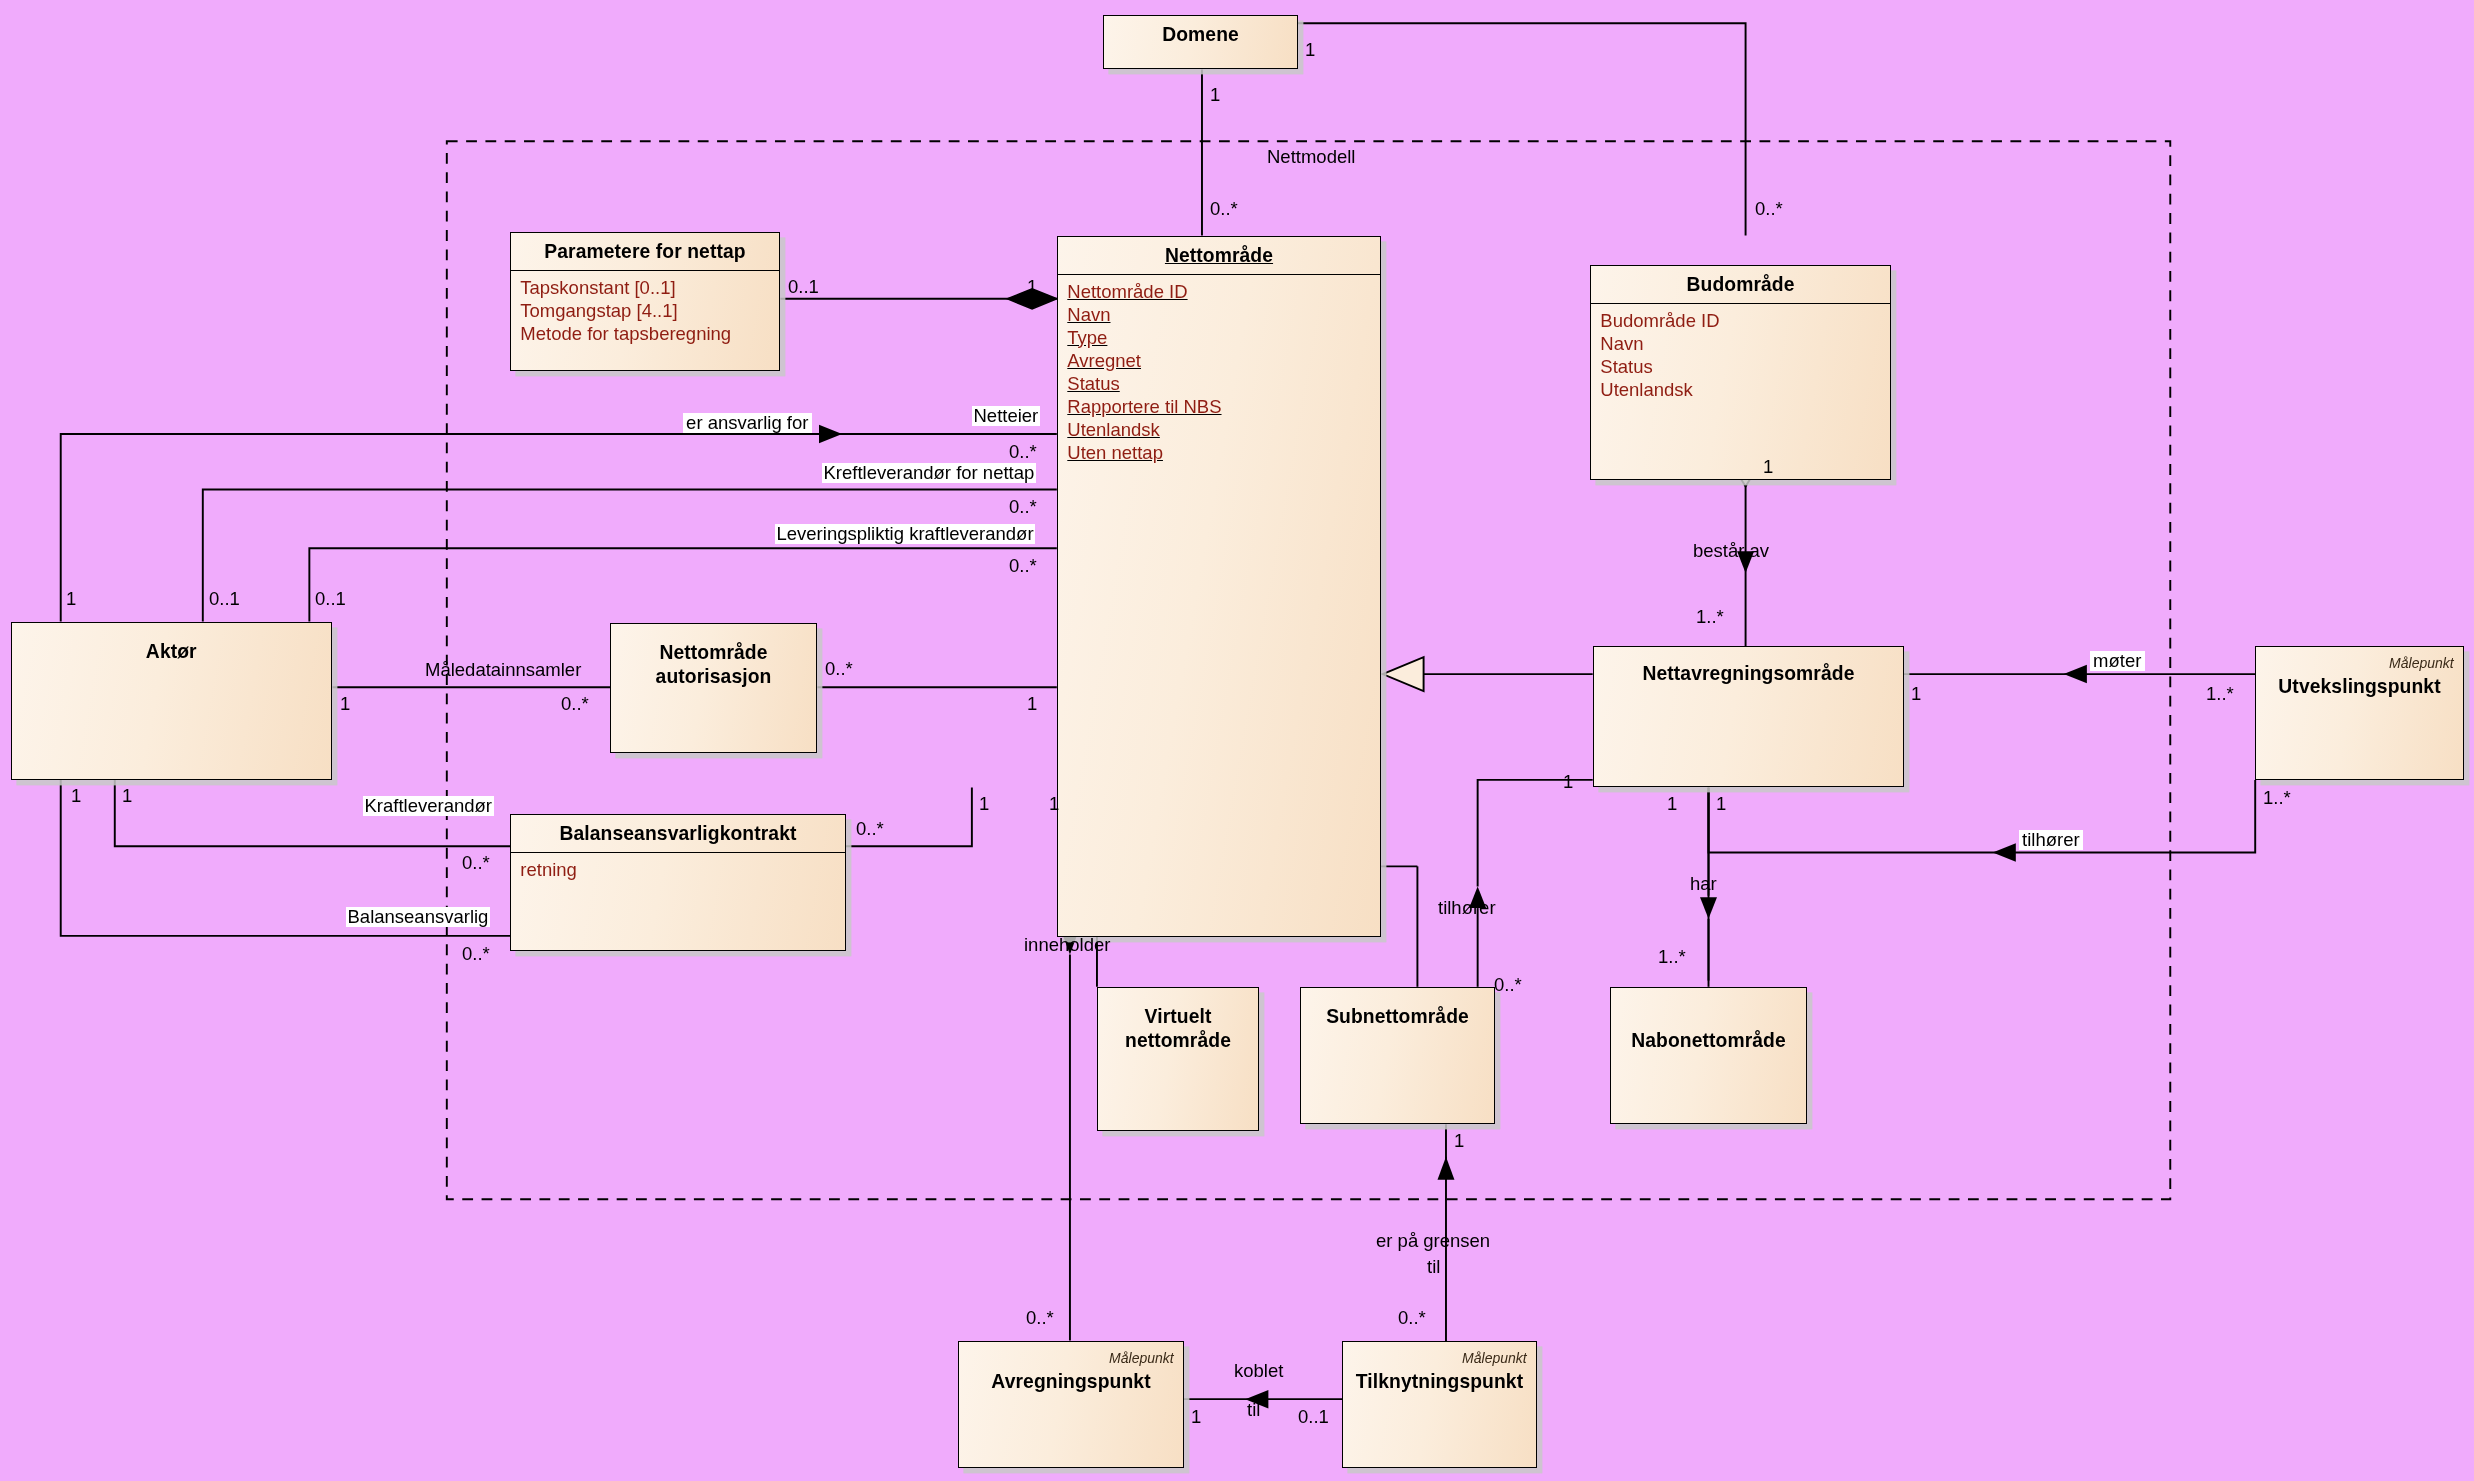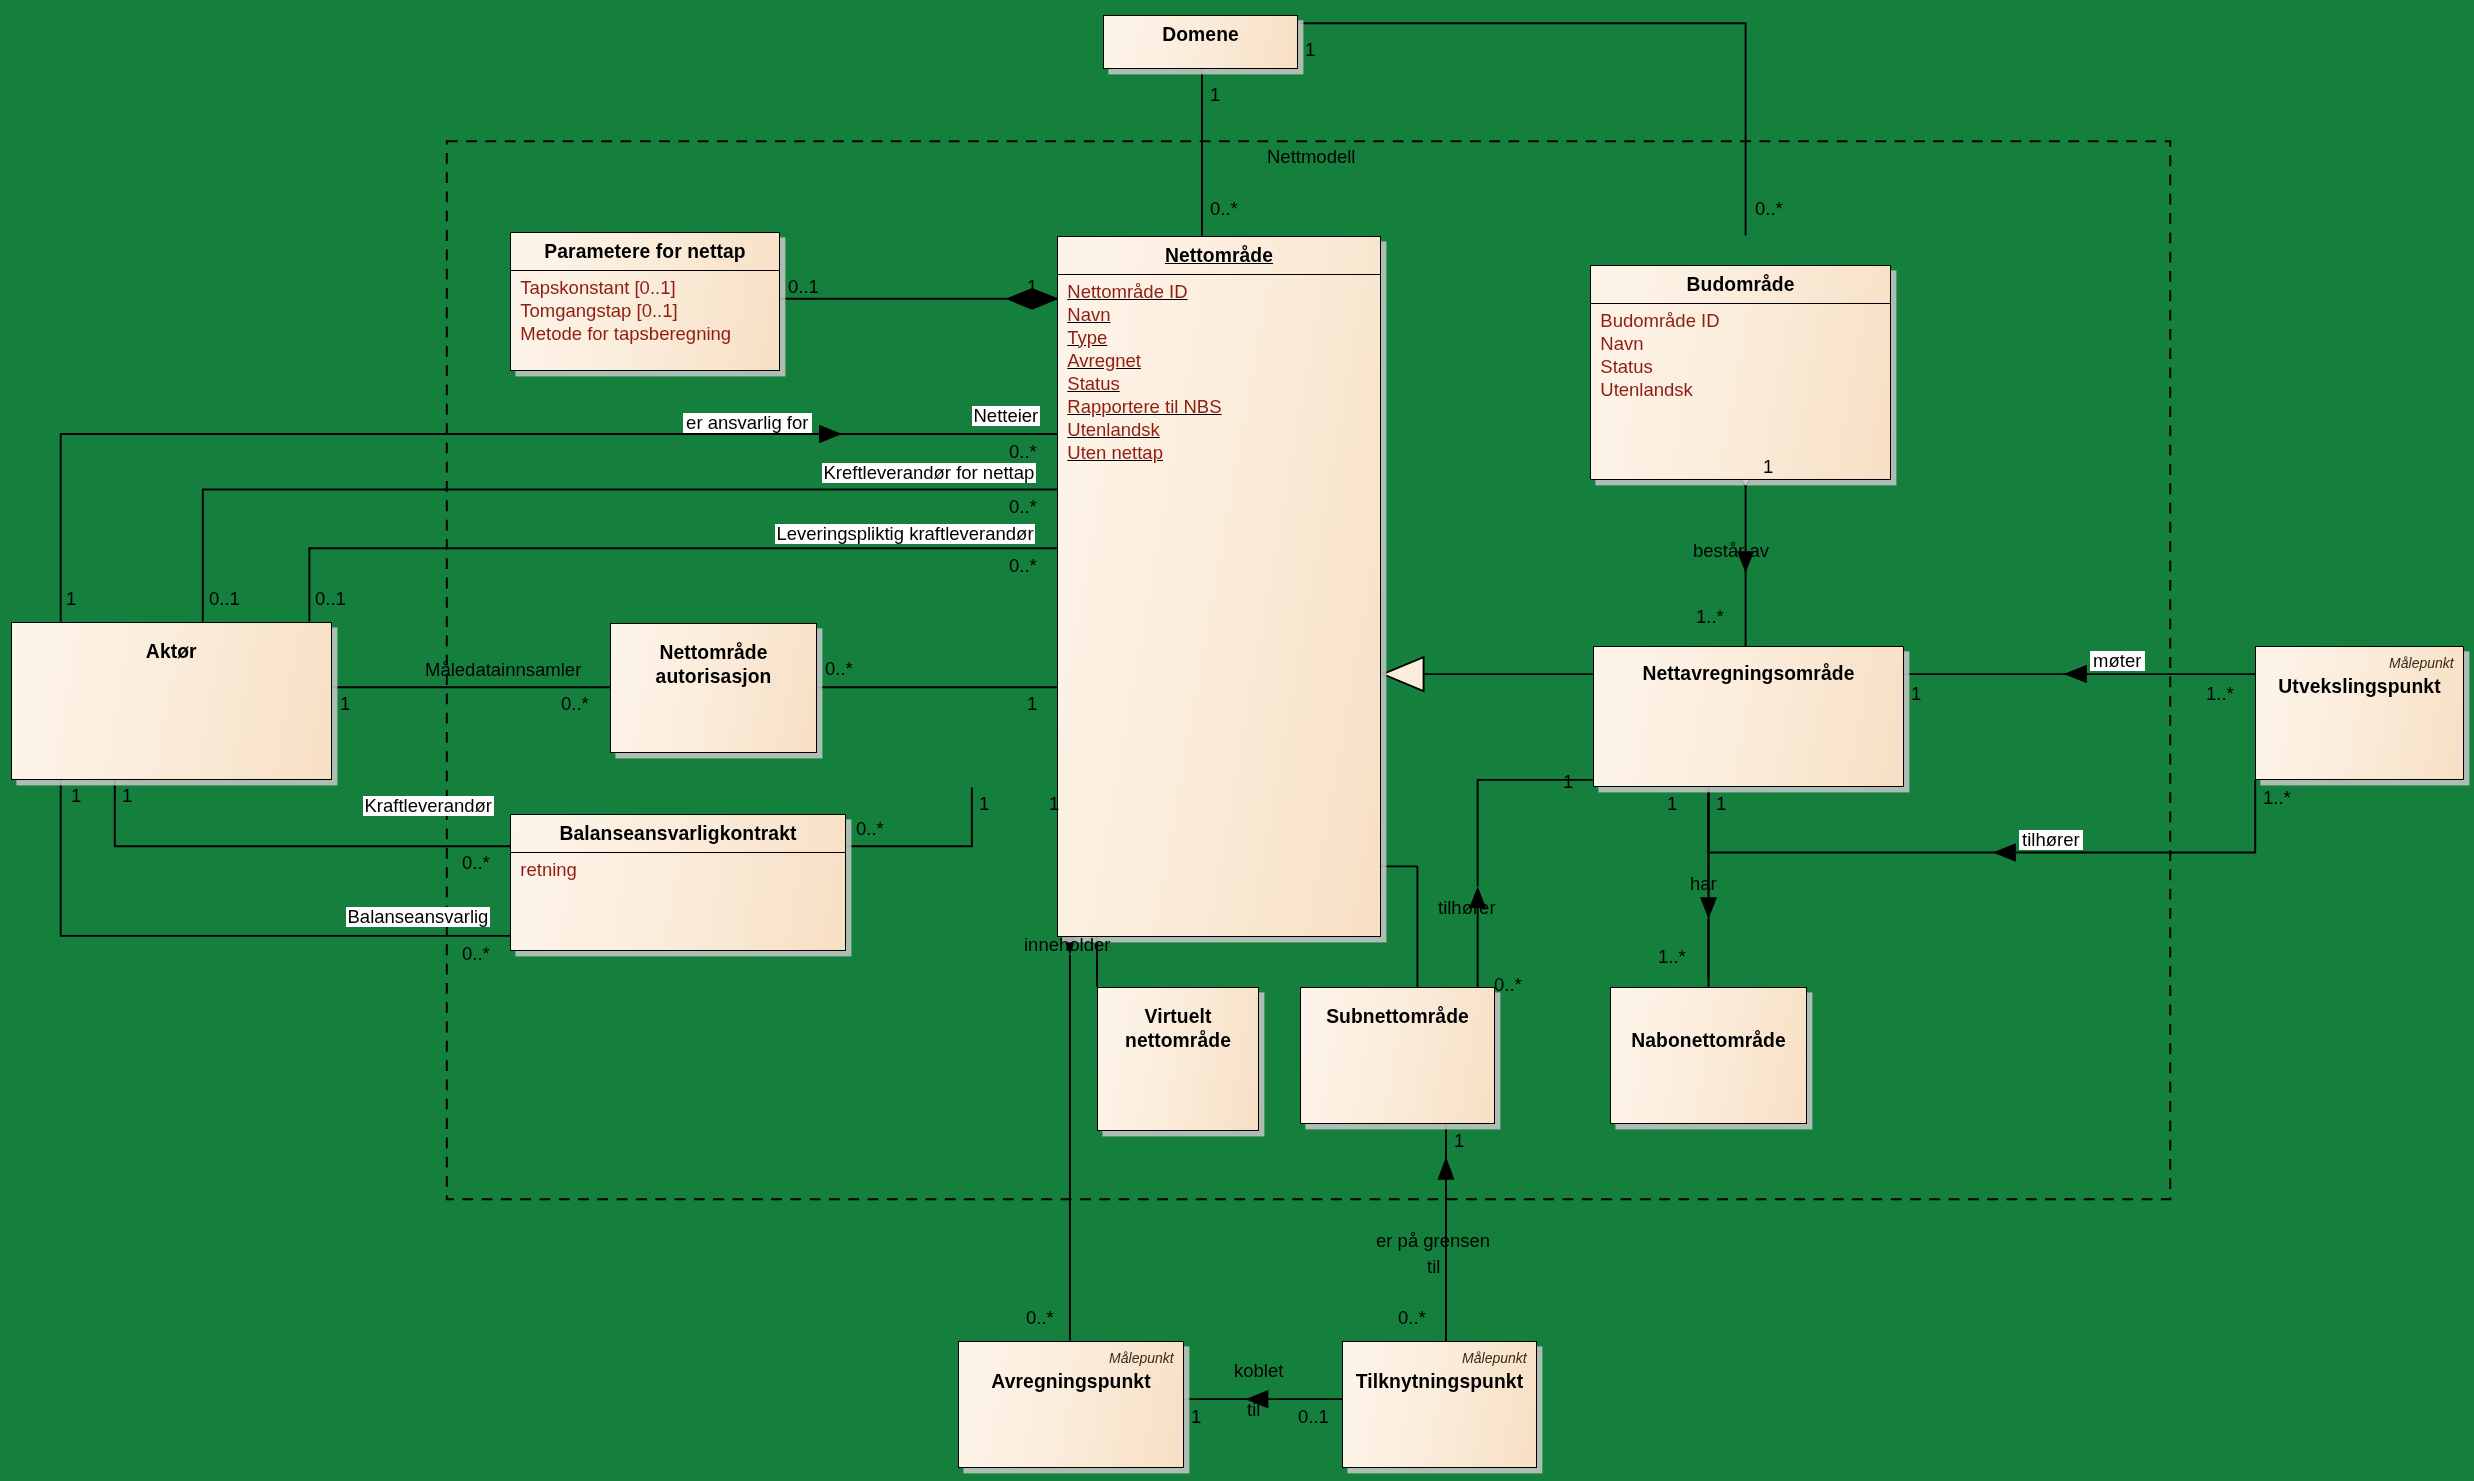--- a/index.html
+++ b/index.html
@@ -1,16 +1,16 @@
 <!DOCTYPE html>
 <html style="font-size:12.4px"><head>
 <meta charset="utf-8">
 <style>
   html,body{margin:0;padding:0;background:#ffffff;}
-  #stage{position:relative;width:2475px;height:1481px;background:#15803d;
+  #stage{position:relative;width:2475px;height:1481px;background:#f0abfc;
          font-family:"Liberation Sans","DejaVu Sans",sans-serif;overflow:hidden;}
   #svg-layer{position:absolute;left:0;top:0;width:2475px;height:1481px;}
 
   .uml-class{position:absolute;box-sizing:border-box;border:1.5px solid #000;
              background:linear-gradient(100deg,#fdf4ea 0%,#fbeddc 45%,#f7dfc4 100%);
              box-shadow:5.4px 5.4px 0 0 rgba(200,200,200,.85);}
   .uml-class .cname{display:block;text-align:center;font-weight:bold;color:#000;
              font-size:19.3px;line-height:23px;padding:7px 4.6px 7px 4.6px;letter-spacing:0.1px;}
   .uml-class .cname.two{line-height:24px;}
   .uml-class .divider{height:0;border-top:1.5px solid #000;}
@@ -116,21 +116,21 @@
 
   <div class="uml-class" style="left:1103px;top:15.4px;width:195px;height:54px;">
     <span class="cname">Domene</span>
   </div>
 
   <div class="uml-class" style="left:510px;top:232px;width:270px;height:139px;">
     <span class="cname">Parametere for nettap</span>
     <div class="divider"></div>
     <div class="attrs">
       <span class="attr">Tapskonstant [0..1]</span>
-      <span class="attr">Tomgangstap [0..1]</span>
+      <span class="attr">Tomgangstap [4..1]</span>
       <span class="attr">Metode for tapsberegning</span>
     </div>
   </div>
 
   <div class="uml-class" style="left:1057px;top:236px;width:324px;height:701px;text-decoration:underline;">
     <span class="cname">Nettområde</span>
     <div class="divider"></div>
     <div class="attrs">
       <span class="attr">Nettområde ID</span>
       <span class="attr">Navn</span>

